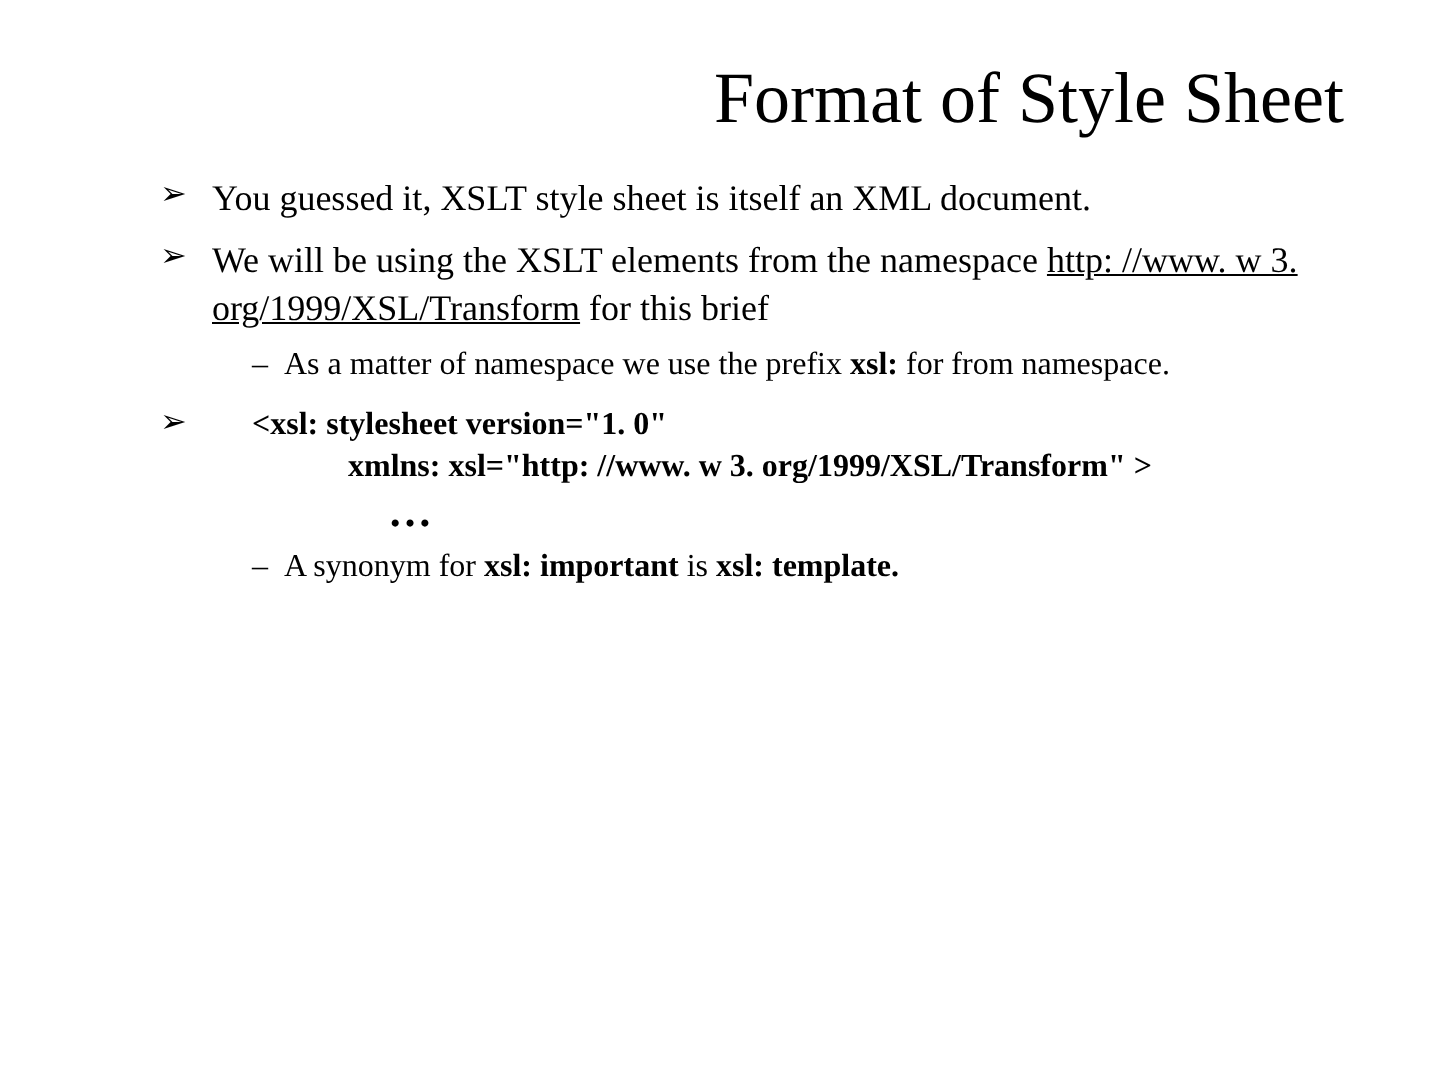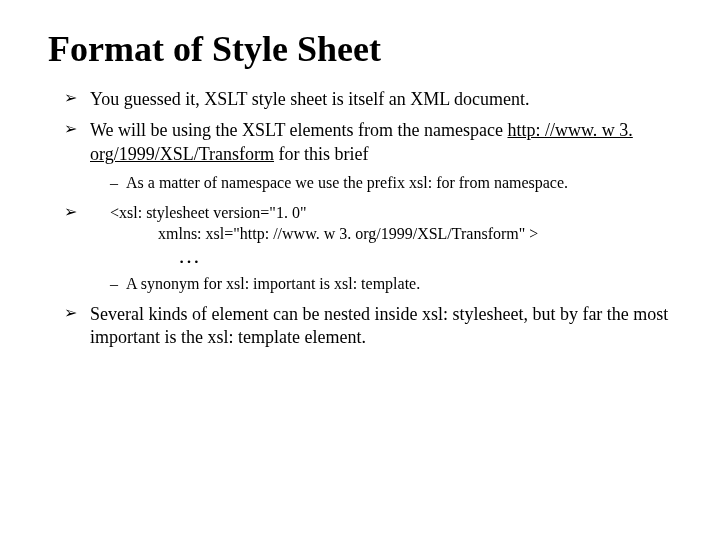--- a/index.html
+++ b/index.html
@@ -13,28 +13,28 @@
   }
   .slide {
     box-sizing: border-box;
     width: 720px;
     height: 540px;
     padding: 28px 48px 0 48px;
     font-family: "Times New Roman", Times, serif;
     color: #000;
   }
   .title {
-    text-align: left;
+    text-align: right;
     font-size: 36px;
-    font-weight: 700;
+    font-weight: 400;
     margin: 0 0 18px 0;
   }
   ul.top {
     list-style: none;
-    margin: 0;
+    margin: 16px;
     padding: 0 0 0 22px;
   }
   ul.top > li {
     position: relative;
     font-size: 18px;
     line-height: 1.3;
     margin: 0 0 8px 0;
     padding-left: 20px;
   }
   ul.top > li::before {
@@ -71,21 +71,21 @@
     font-family: "Times New Roman", Times, serif;
     font-size: 16px;
     line-height: 1.35;
   }
   .codeblock div { white-space: pre; }
   .ellipsis {
     font-size: 22px;
     padding-left: 68px;
     line-height: 1;
   }
-  .bold { font-weight: 400; }
+  .bold { font-weight: 700; }
 </style>
 </head>
 <body>
 
 <div class="slide">
   <h1 class="title">Format of Style Sheet</h1>
 
   <ul class="top">
 
     <li>
@@ -107,18 +107,15 @@
         <div>            xmlns: xsl="http: //www. w 3. org/1999/XSL/Transform" &gt;</div>
         <div class="ellipsis">…</div>
       </div>
       <ul class="sub">
         <li>
           <span>A synonym for </span><span class="bold">xsl: important</span><span> is </span><span class="bold">xsl: template.</span>
         </li>
       </ul>
     </li>
 
-    <li>
-      <span>Several kinds of element can be nested inside xsl: stylesheet, but by far the most important is the xsl: template element.</span>
-    </li>
 
   </ul>
 </div>
 
 </body></html>

